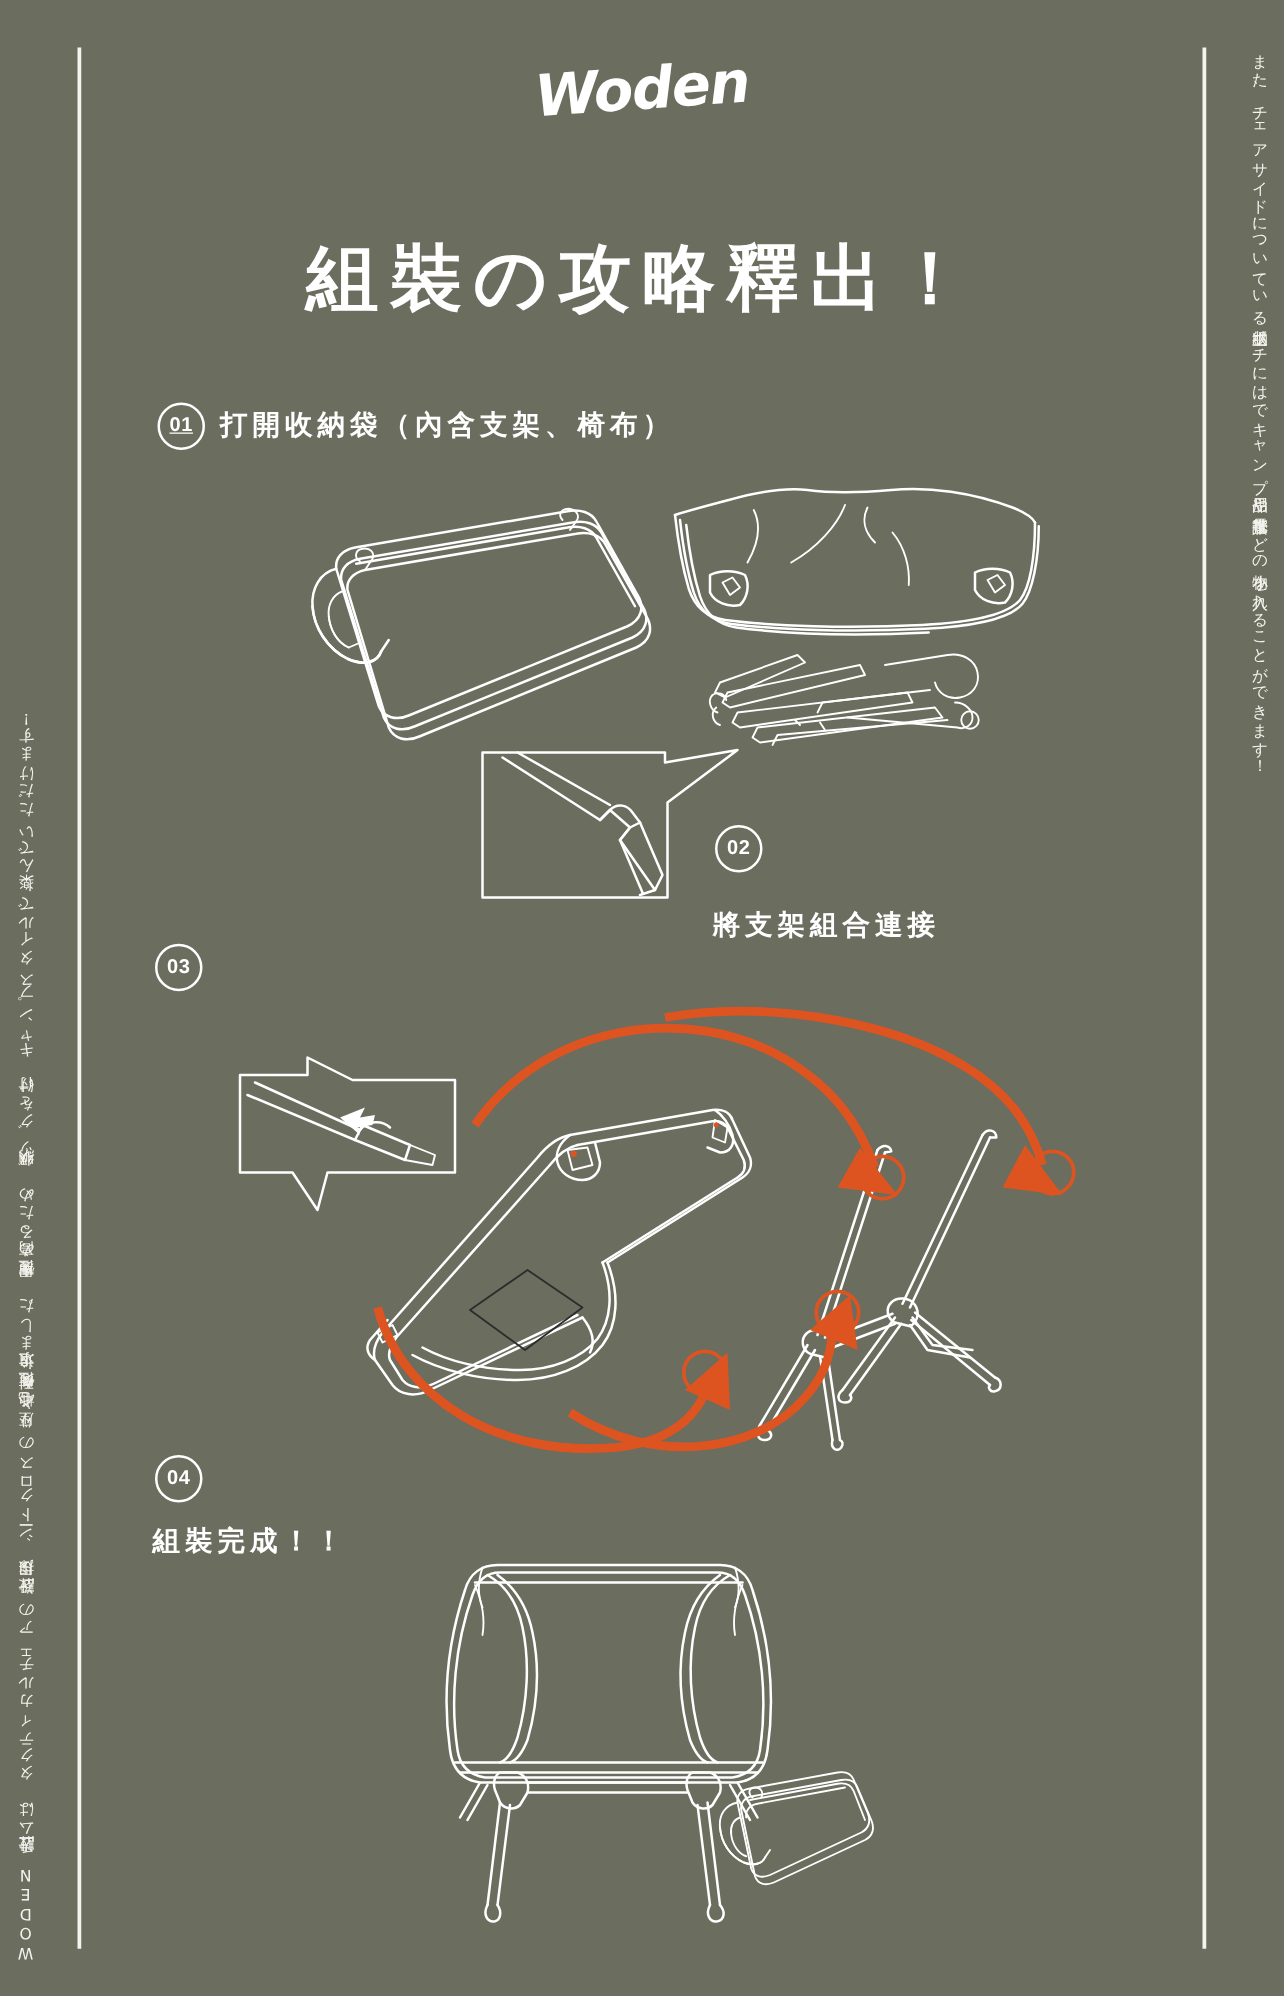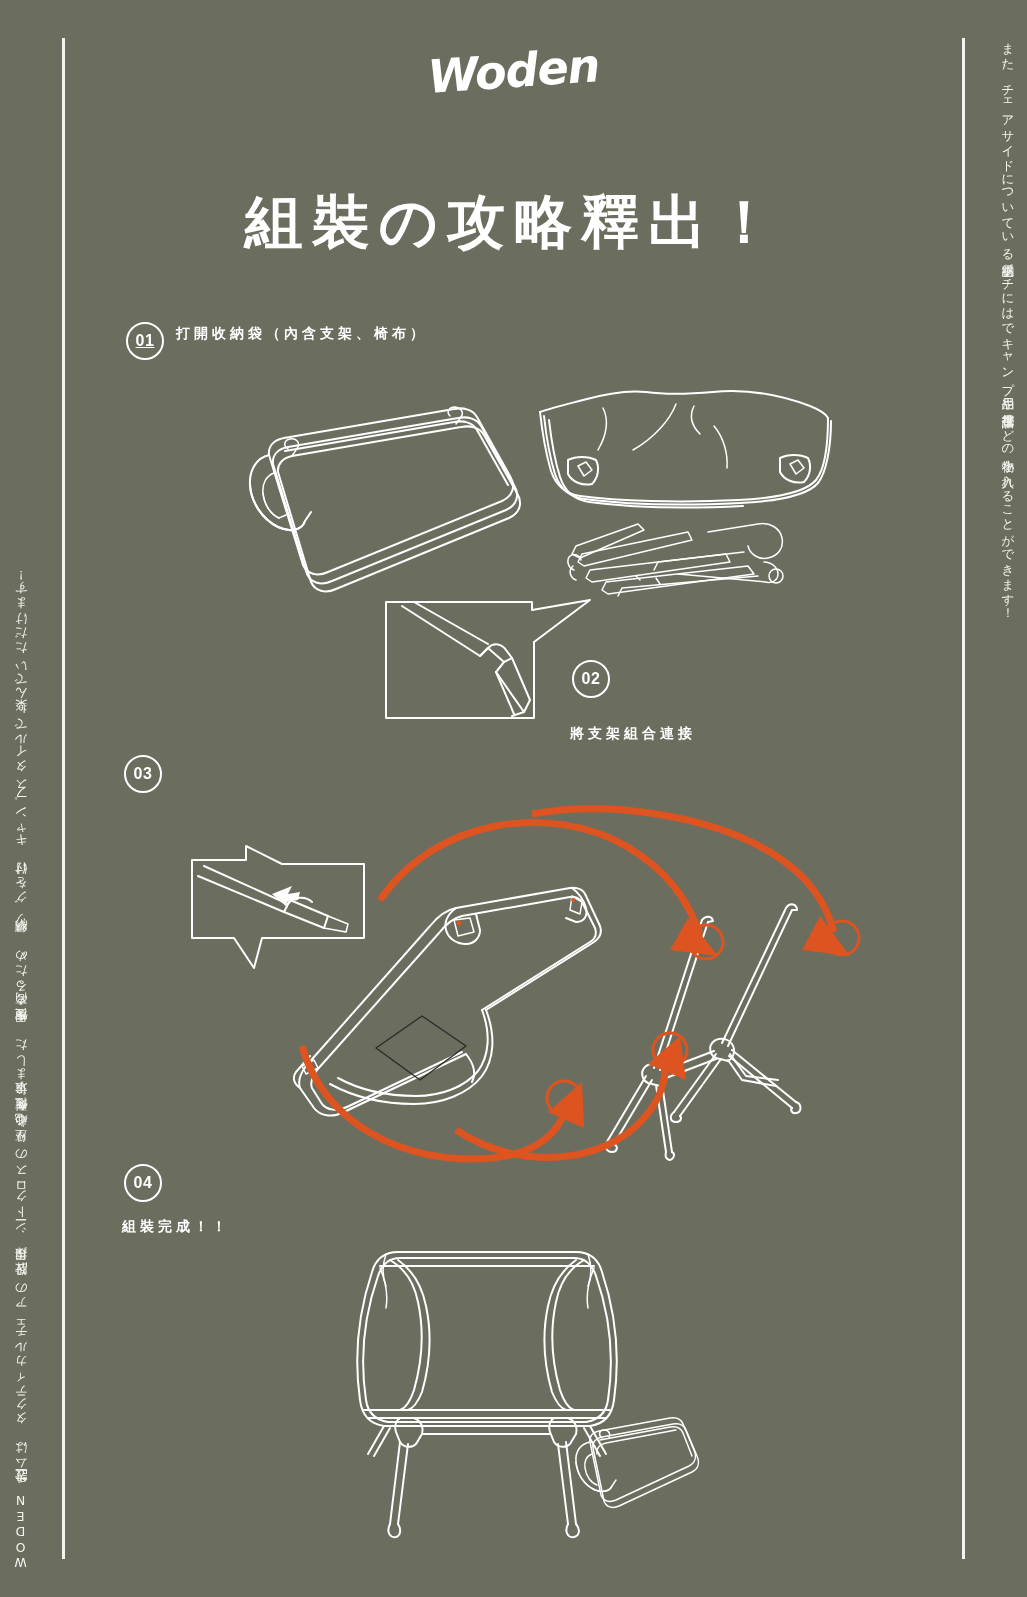--- a/index.html
+++ b/index.html
@@ -112,21 +112,21 @@
     color: #ffffff;
     font-size: 16px;
     font-weight: bold;
     line-height: 34px;
     text-align: center;
     letter-spacing: 0.5px;
   }
   .step-label {
     position: absolute;
     color: #ffffff;
-    font-size: 14px;
+    font-size: 22px;
     font-weight: bold;
     letter-spacing: 4px;
     white-space: nowrap;
     font-family: "DejaVu Sans", sans-serif;
   }
 
   #badge-01 { top: 322px; left: 126px; text-decoration: underline; }
   #label-01 { top: 325px; left: 176px; }
 
   #badge-02 { top: 660px; left: 572px; }

